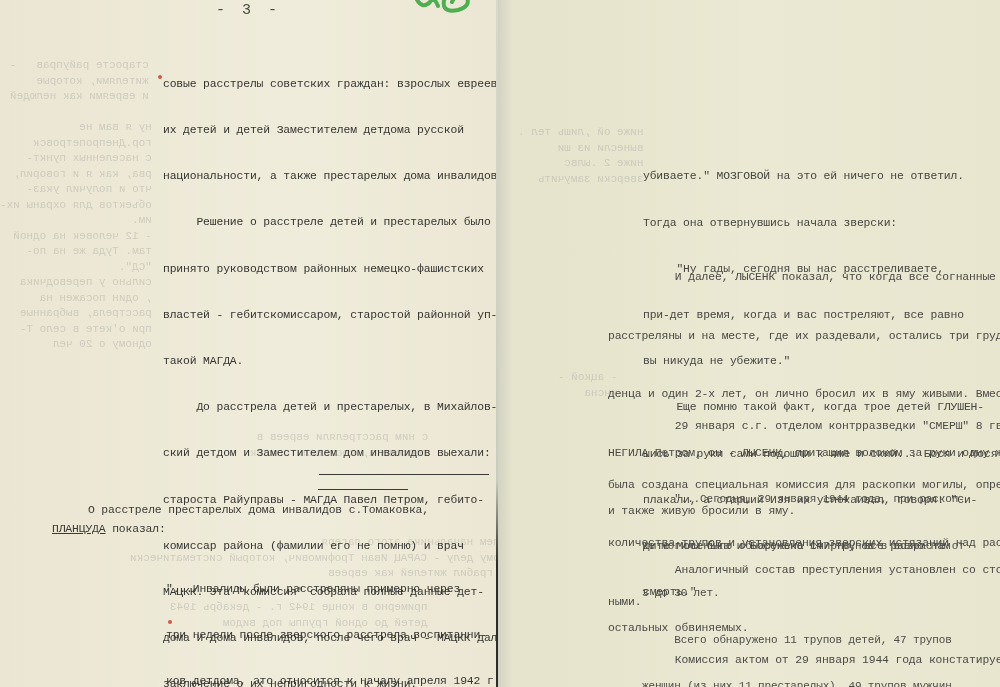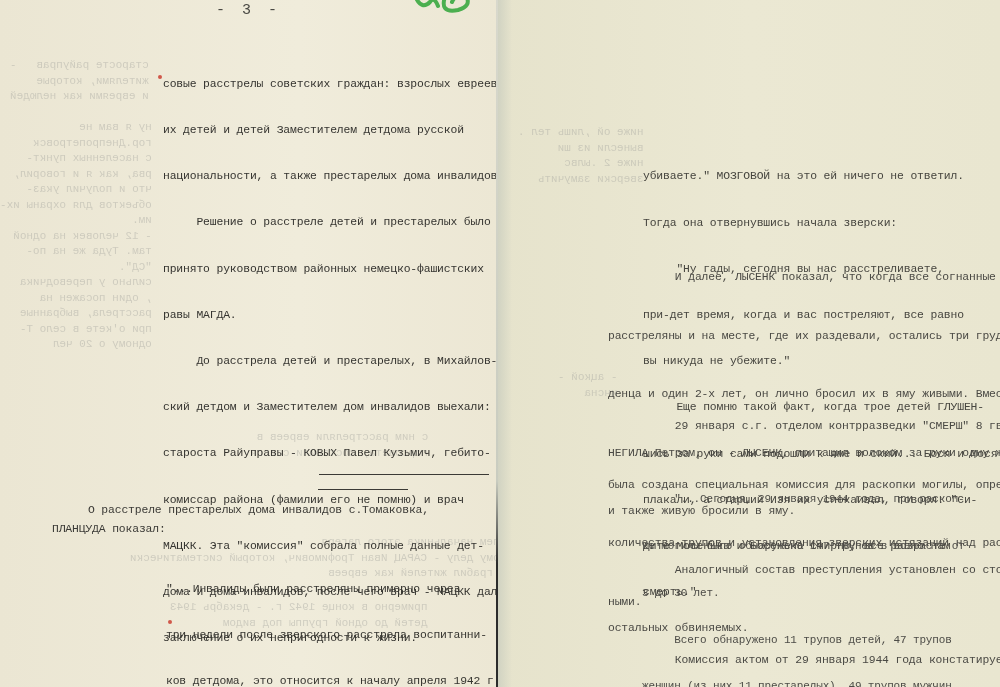--- a/index.html
+++ b/index.html
@@ -44,21 +44,21 @@
   }
   .text {
     position: absolute; color: #3b3a36;
     font-size: 11.4px; line-height: 15.4px; white-space: pre;
     letter-spacing: -0.15px;
   }
   .text .line { display: block; height: 15.4px; }
   .left-body { left: 163px; top: 46px; color: #353430; }
   .heading-line { left: 88px; top: 503px; }
   .witness-line { left: 52px; top: 522px; }
-  .witness-line .name { }
+  .witness-line .name { text-decoration: underline; }
   .quote-block { left: 166px; top: 551px; color: #363530; }
   .right-top { left: 643px; top: 0px; color: #46453f; }
   .right-mid { left: 608px; top: 206px; color: #4a4944; line-height: 19.5px; }
   .right-mid .line { height: 19.5px; }
   .right-act { left: 608px; top: 325px; color: #4a4944; line-height: 19.5px; }
   .right-act .line { height: 19.5px; }
   .right-quote { left: 642px; top: 456px; color: #4d4c47; font-size: 11px; line-height: 15.6px; }
   .right-quote .line { height: 15.6px; }
 </style>
 </head>
@@ -101,24 +101,25 @@
 избивал и грабил жителей как евреев</div>
     <div class="bleed" style="left:170px; top:600px;">примерно в конце 1942 г. - декабрь 1943
 детей до одной группы под видом</div>
 
     <div class="text left-body">
       <span class="line">совые расстрелы советских граждан: взрослых евреев,</span>
       <span class="line">их детей и детей Заместителем детдома русской</span>
       <span class="line">национальности, а также престарелых дома инвалидов.</span>
       <span class="line">     Решение о расстреле детей и престарелых было</span>
       <span class="line">принято руководством районных немецко-фашистских</span>
-      <span class="line">равы МАГДА.</span>
+      <span class="line">властей - гебитскомиссаром, старостой районной уп-</span>
+      <span class="line">такой МАГДА.</span>
       <span class="line">     До расстрела детей и престарелых, в Михайлов-</span>
       <span class="line">ский детдом и Заместителем дом инвалидов выехали:</span>
-      <span class="line">староста Райуправы - КОВЫХ Павел Кузьмич, гебито-</span>
+      <span class="line">староста Райуправы - МАГДА Павел Петром, гебито-</span>
       <span class="line">комиссар района (фамилии его не помню) и врач</span>
       <span class="line">МАЦКК. Эта "комиссия" собрала полные данные дет-</span>
       <span class="line">дома и дома инвалидов, после чего врач - МАЦКК дал</span>
       <span class="line">заключение о их непригодности к жизни.</span>
       
       
       
       
       
       

